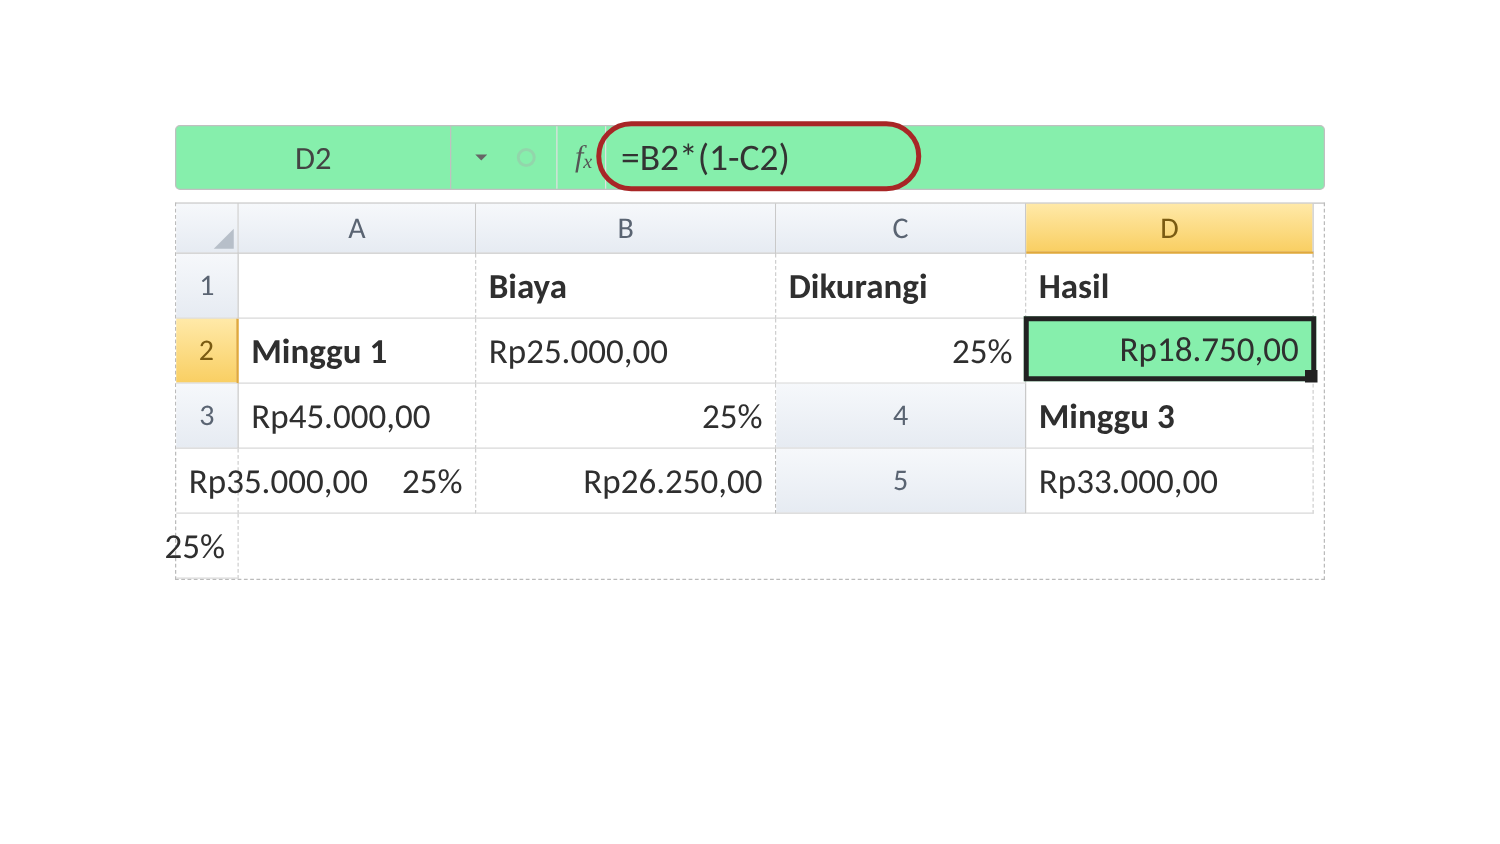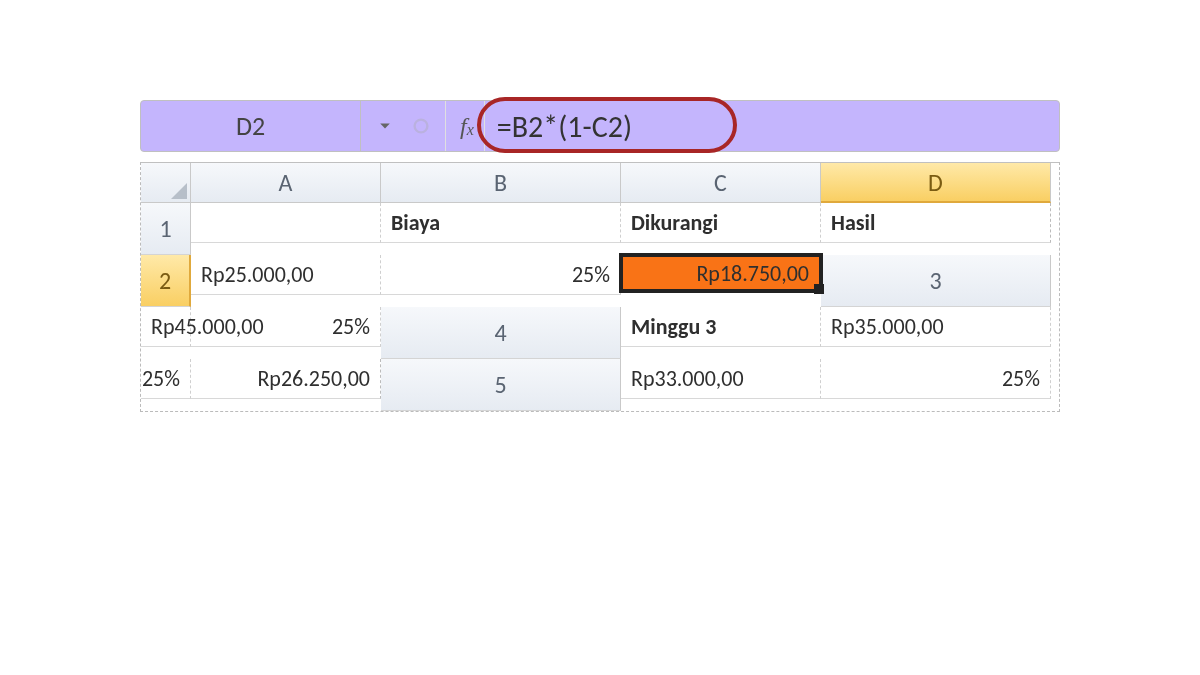--- a/index.html
+++ b/index.html
@@ -15,21 +15,21 @@
     margin: 60px auto 0 auto;
     width: 920px;
   }
 
   
   .fbar {
     display: flex;
     align-items: stretch;
     border: 1px solid #c0c0c0;
     border-radius: 4px;
-    background: #c4b5fd;
+    background: #86efac;
     height: 52px;
   }
   .namebox {
     width: 220px;
     display: flex;
     align-items: center;
     justify-content: center;
     border-right: 1px solid #c0c0c0;
     font-size: 26px;
     color: #444;
@@ -130,36 +130,36 @@
   }
   .rowhd.sel {
     background: linear-gradient(#ffe9a8, #f9cf63);
     color:#7a5b12;
     border-right: 2px solid #e0a93c;
   }
   .cell {
     border-right: 1px dashed #cfcfcf;
     border-bottom: 1px solid #d8d8d8;
     padding: 4px 10px;
-    height: 40px;
+    height: 52px;
     display:flex;align-items:center;
-    font-size: 22px;
+    font-size: 28px;
     color:#2f2f2f;
   }
   .cell.bold { font-weight: 700; }
   .cell.right { justify-content:flex-end; }
   .cell.last { border-right: 1px dashed #bbb; }
   .selcell {
     position: relative;
     border: 4px solid #222 !important;
     border-right: 4px solid #222 !important;
     border-bottom: 4px solid #222 !important;
     margin: -2px;
     z-index: 3;
-    background:#f97316;
+    background:#86efac;
   }
   .selcell::after {
     content:"";
     position:absolute;
     right:-5px; bottom:-5px;
     width:10px;height:10px;
     background:#222;
   }
 </style>
 </head>
@@ -221,20 +221,23 @@
     <div class="cell bold">
         <span>Dikurangi</span>
       </div>
     <div class="cell bold last">
         <span>Hasil</span>
       </div>
 
     <div class="rowhd sel">
         <span>2</span>
       </div>
+    <div class="cell bold">
+        <span>Minggu 1</span>
+      </div>
     <div class="cell">
         <span>Rp25.000,00</span>
       </div>
     <div class="cell right">
         <span>25%</span>
       </div>
     <div class="cell right last selcell">
         <span>Rp18.750,00</span>
       </div>
 

